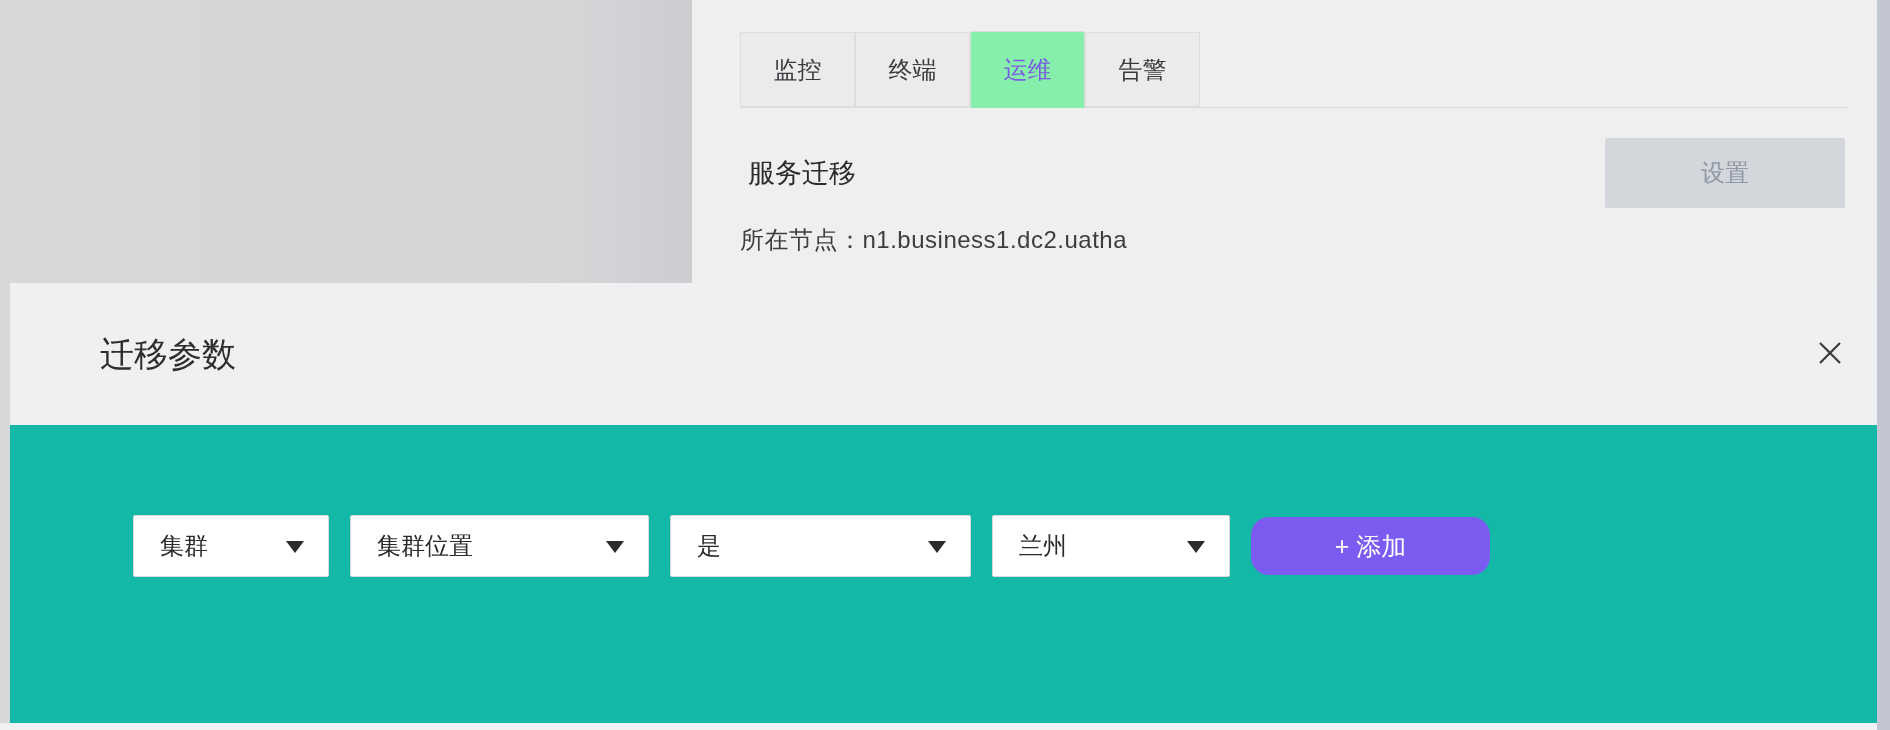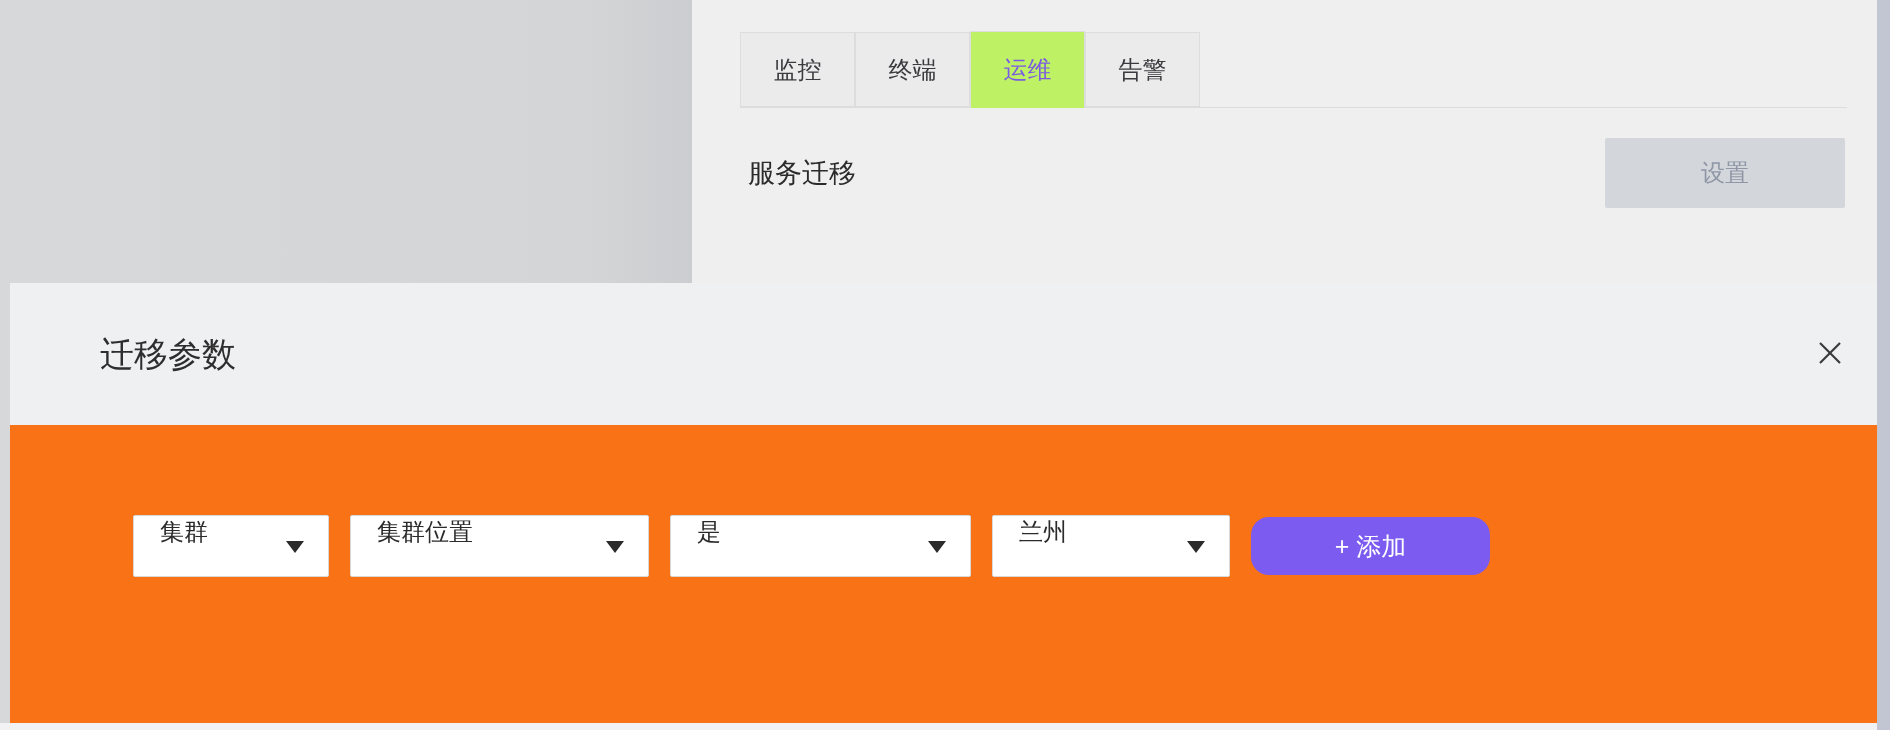--- a/index.html
+++ b/index.html
@@ -29,21 +29,21 @@
   }
   .tab {
     width: 115px; height: 75px;
     display: flex; align-items: center; justify-content: center;
     background: #ebebec; border: 1px solid #dddddd;
     font-size: 24px; color: #3b3b3f; cursor: pointer;
   }
   .tab.active {
     position: relative; z-index: 2;
     height: 77px; margin-bottom: -1px;
-    background: #bef264; border-bottom: none;
+    background: #86efac; border-bottom: none;
     color: #7b5be1;
     text-align: center;
   }
 
   
   .section-row {
     position: absolute; left: 56px; top: 142px; width: 1097px; height: 61px;
     display: flex; align-items: center; justify-content: space-between;
   }
   .section-title { font-size: 27px; font-weight: normal; color: #2b2b2b; }
@@ -54,21 +54,21 @@
     font-size: 24px; font-family: inherit; cursor: pointer; text-align: center;
   }
   .node-line {
     position: absolute; left: 48px; top: 224px;
     font-size: 24px; color: #3d3d3f; letter-spacing: 0.5px;
   }
 
   
   .drawer {
     position: absolute; left: 10px; top: 283px; width: 1867px; height: 440px;
-    background: #f97316;
+    background: #14b8a6;
   }
   .drawer-header {
     position: relative; width: 100%; height: 142px;
     background: #eff0f2;
   }
   .drawer-title {
     position: absolute; left: 90px; top: 0; line-height: 142px;
     font-size: 34px; color: #2e2e2e;
   }
   .drawer-close {
@@ -79,21 +79,21 @@
   }
   .drawer-body { position: relative; width: 100%; height: 298px; }
 
   .filter-row {
     position: absolute; left: 123px; top: 90px;
     display: flex; align-items: center; gap: 21px;
   }
   .select {
     position: relative; height: 62px;
     background: #ffffff; border: 1px solid #d9d9d9; border-radius: 2px;
-    display: flex; align-items: flex-start;
+    display: flex; align-items: center;
     padding: 0 50px 0 26px;
     font-size: 24px; color: #2b2b2b; cursor: pointer;
   }
   .select .caret {
     position: absolute; right: 24px; top: 50%; margin-top: -5px;
     width: 0; height: 0;
     border-left: 9px solid transparent;
     border-right: 9px solid transparent;
     border-top: 12px solid #2b2b2b;
   }
@@ -131,20 +131,21 @@
     <div class="tab">终端</div>
     <div class="tab active">运维</div>
     <div class="tab">告警</div>
   </div>
 
   <div class="section-row">
     <span class="section-title">服务迁移</span>
     <button class="settings-btn">设置</button>
   </div>
 
+  <div class="node-line">所在节点：n1.business1.dc2.uatha</div>
 
 </div>
 
 <div class="drawer">
 
   <div class="drawer-header">
     <div class="drawer-title">迁移参数</div>
     <button class="drawer-close">
       <span>
         <svg width="26" height="26" viewBox="0 0 26 26">

